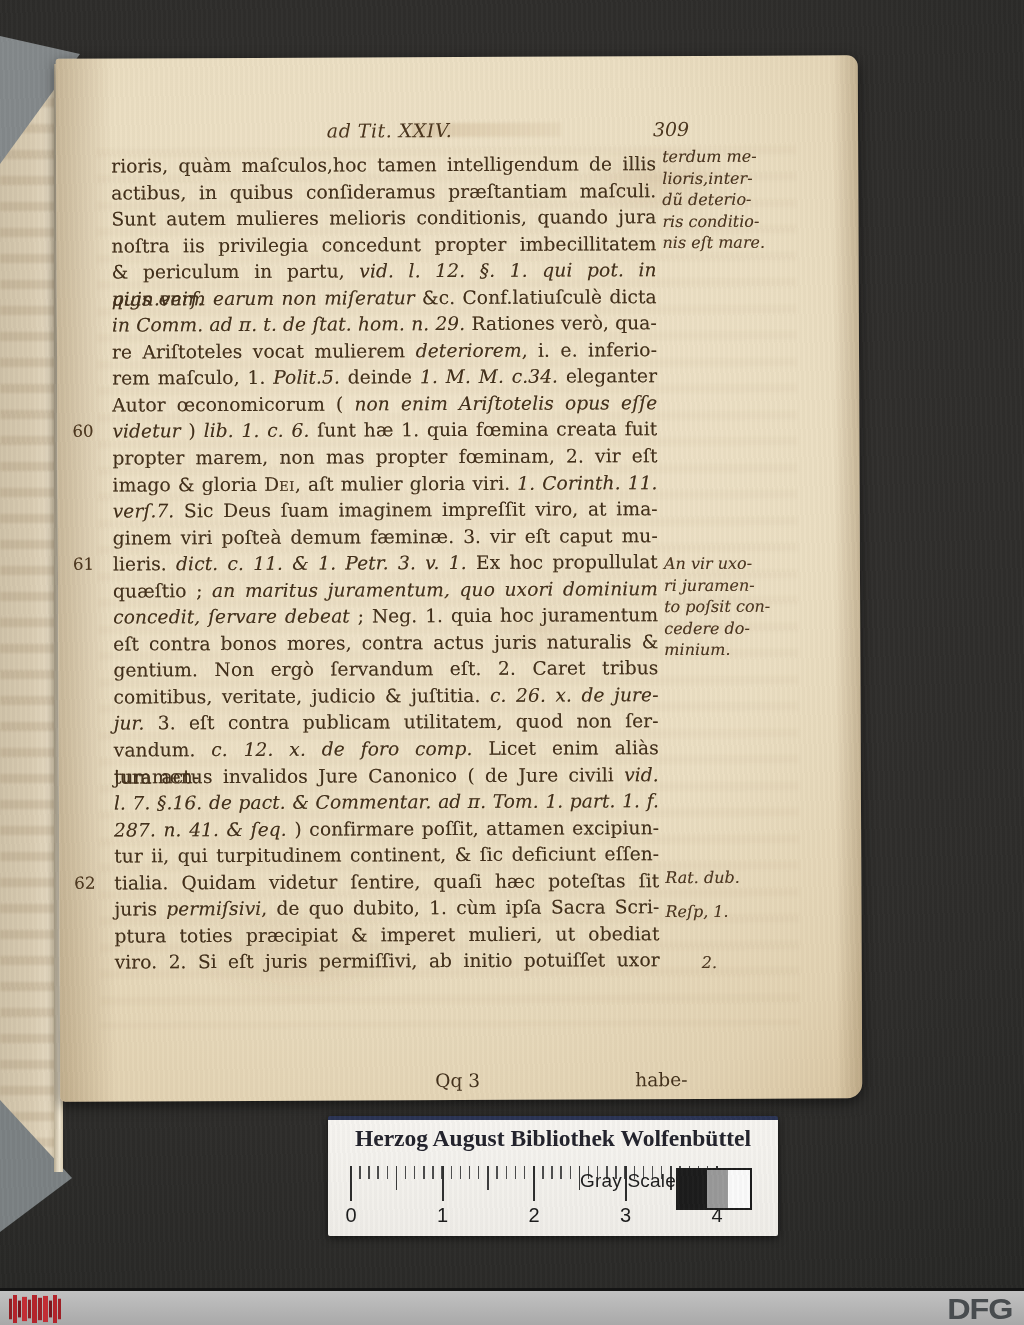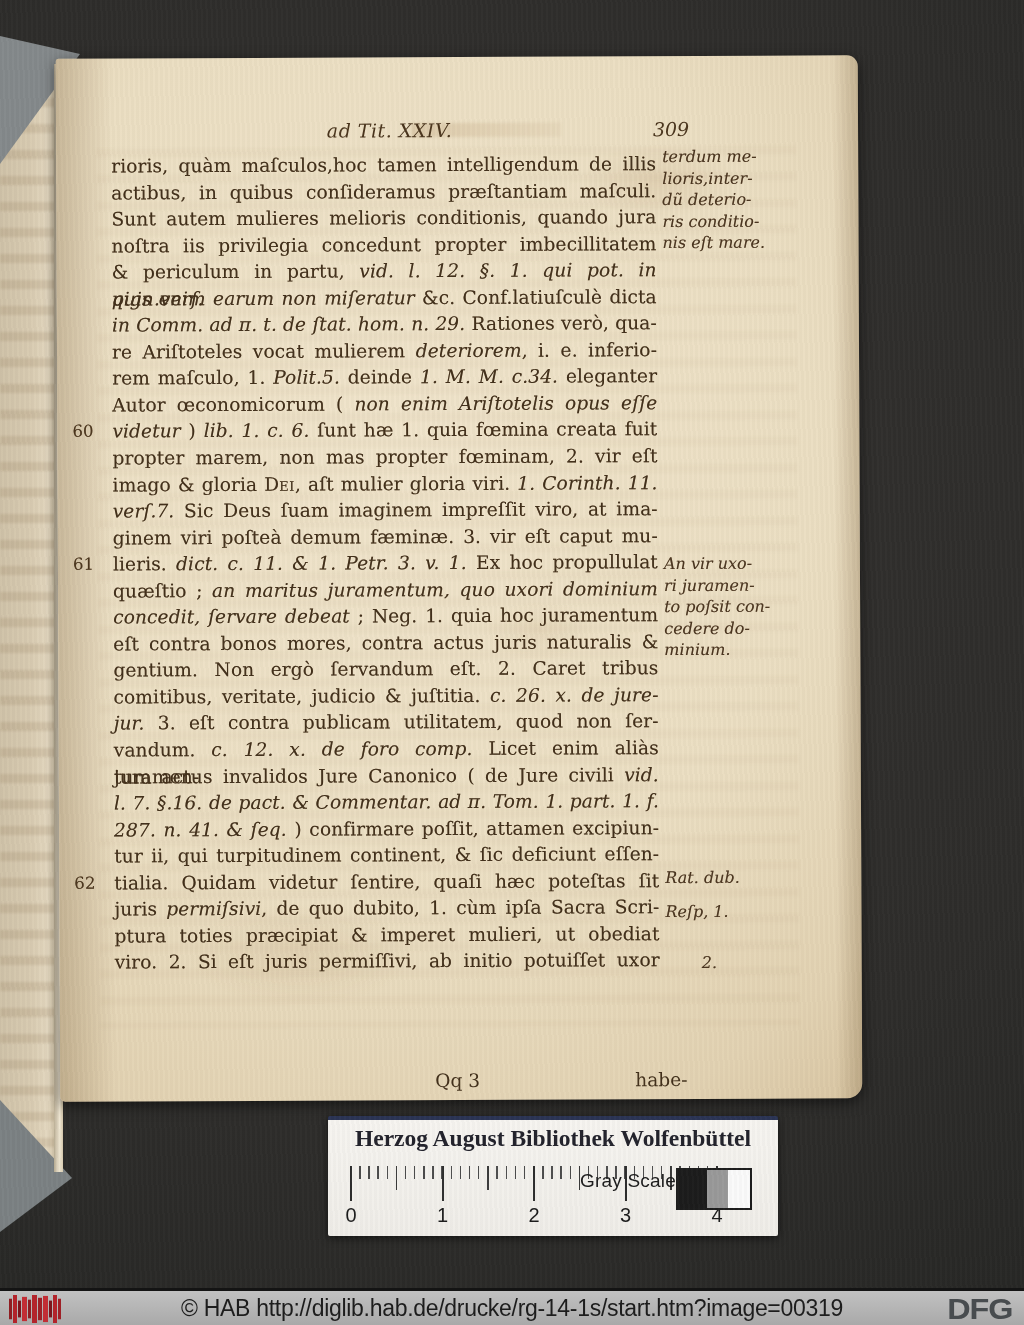--- a/index.html
+++ b/index.html
@@ -226,17 +226,16 @@
       <rect x="10" y="6" width="3" height="18" fill="#7d151c"></rect>
       <rect x="14" y="2" width="5" height="26" fill="#c22e35"></rect>
       <rect x="20" y="5" width="3" height="20" fill="#8f1d22"></rect>
       <rect x="24" y="0" width="5" height="30" fill="#b3242b"></rect>
       <rect x="30" y="3" width="4" height="24" fill="#9e2026"></rect>
       <rect x="35" y="1" width="5" height="28" fill="#c22e35"></rect>
       <rect x="41" y="6" width="3" height="18" fill="#7d151c"></rect>
       <rect x="45" y="0" width="4" height="30" fill="#b3242b"></rect>
       <rect x="50" y="4" width="3" height="22" fill="#9e2026"></rect>
     </svg>
-    <div class="footer-url">© HAB http://diglib.hab.de/drucke/rg-14-1s/start.htm?image=00319</div>
     <div class="dfg-logo">DFG</div>
   </div>
 
 </div>
 
 </body></html>

